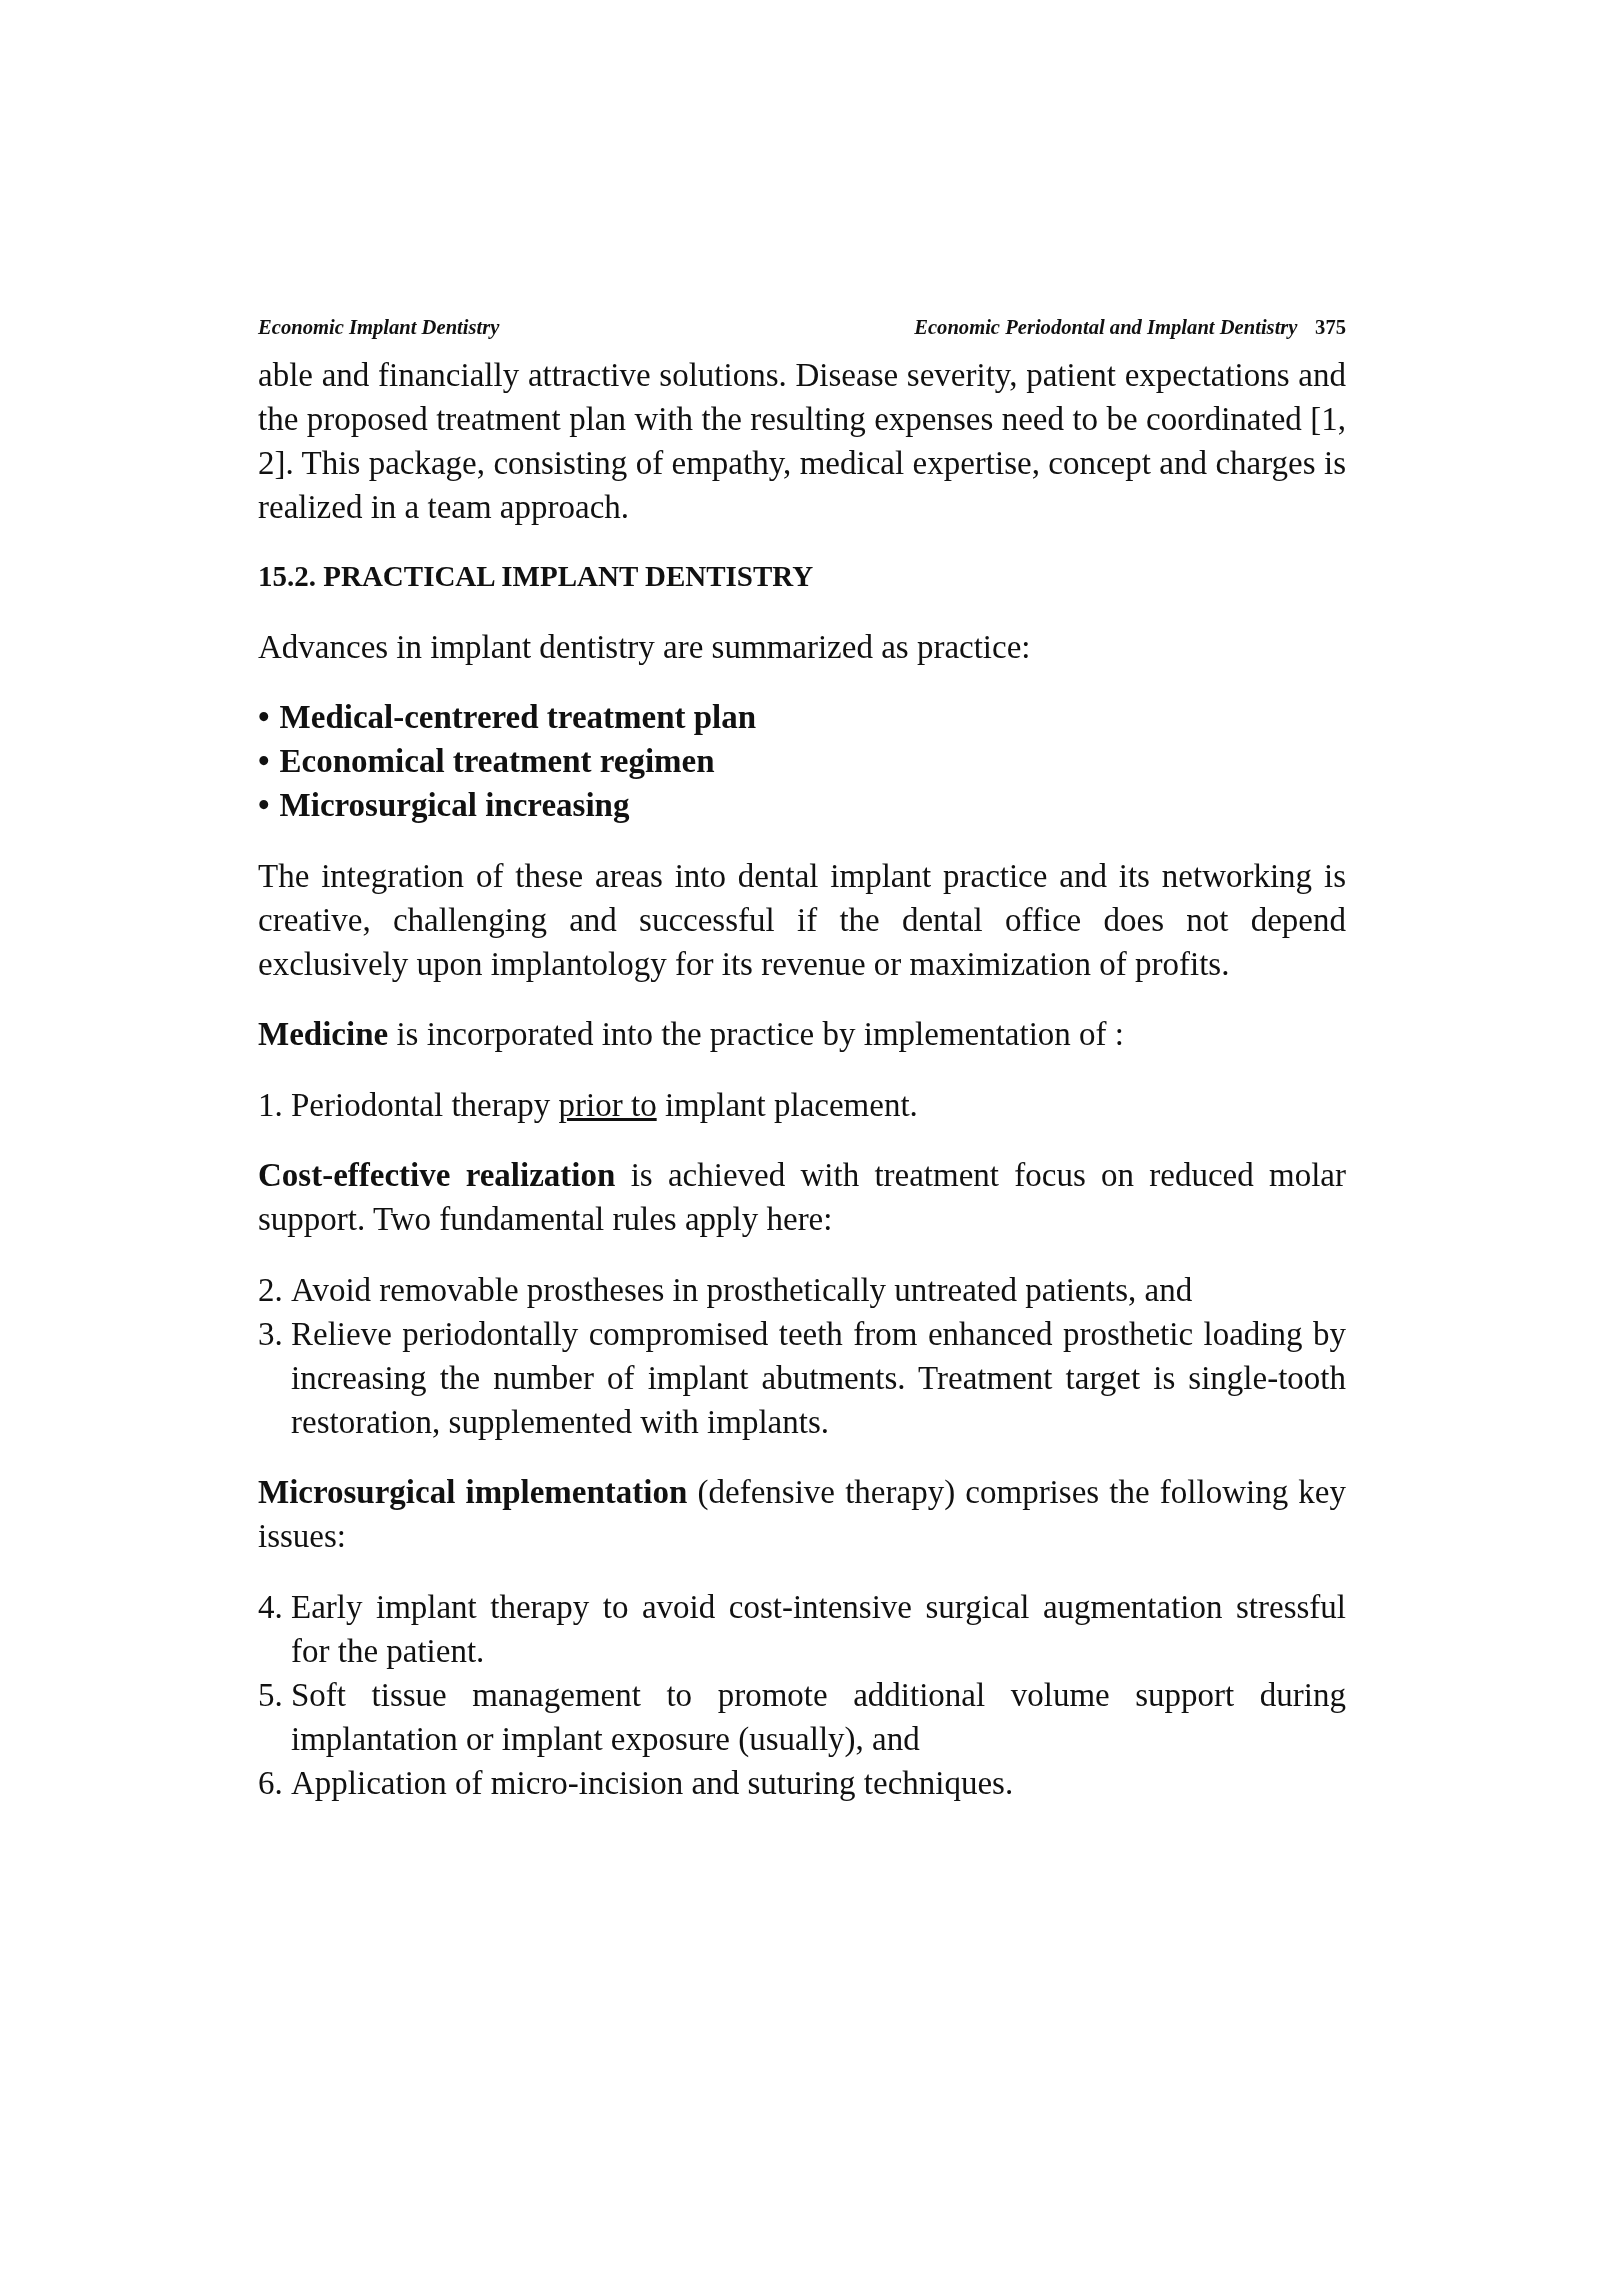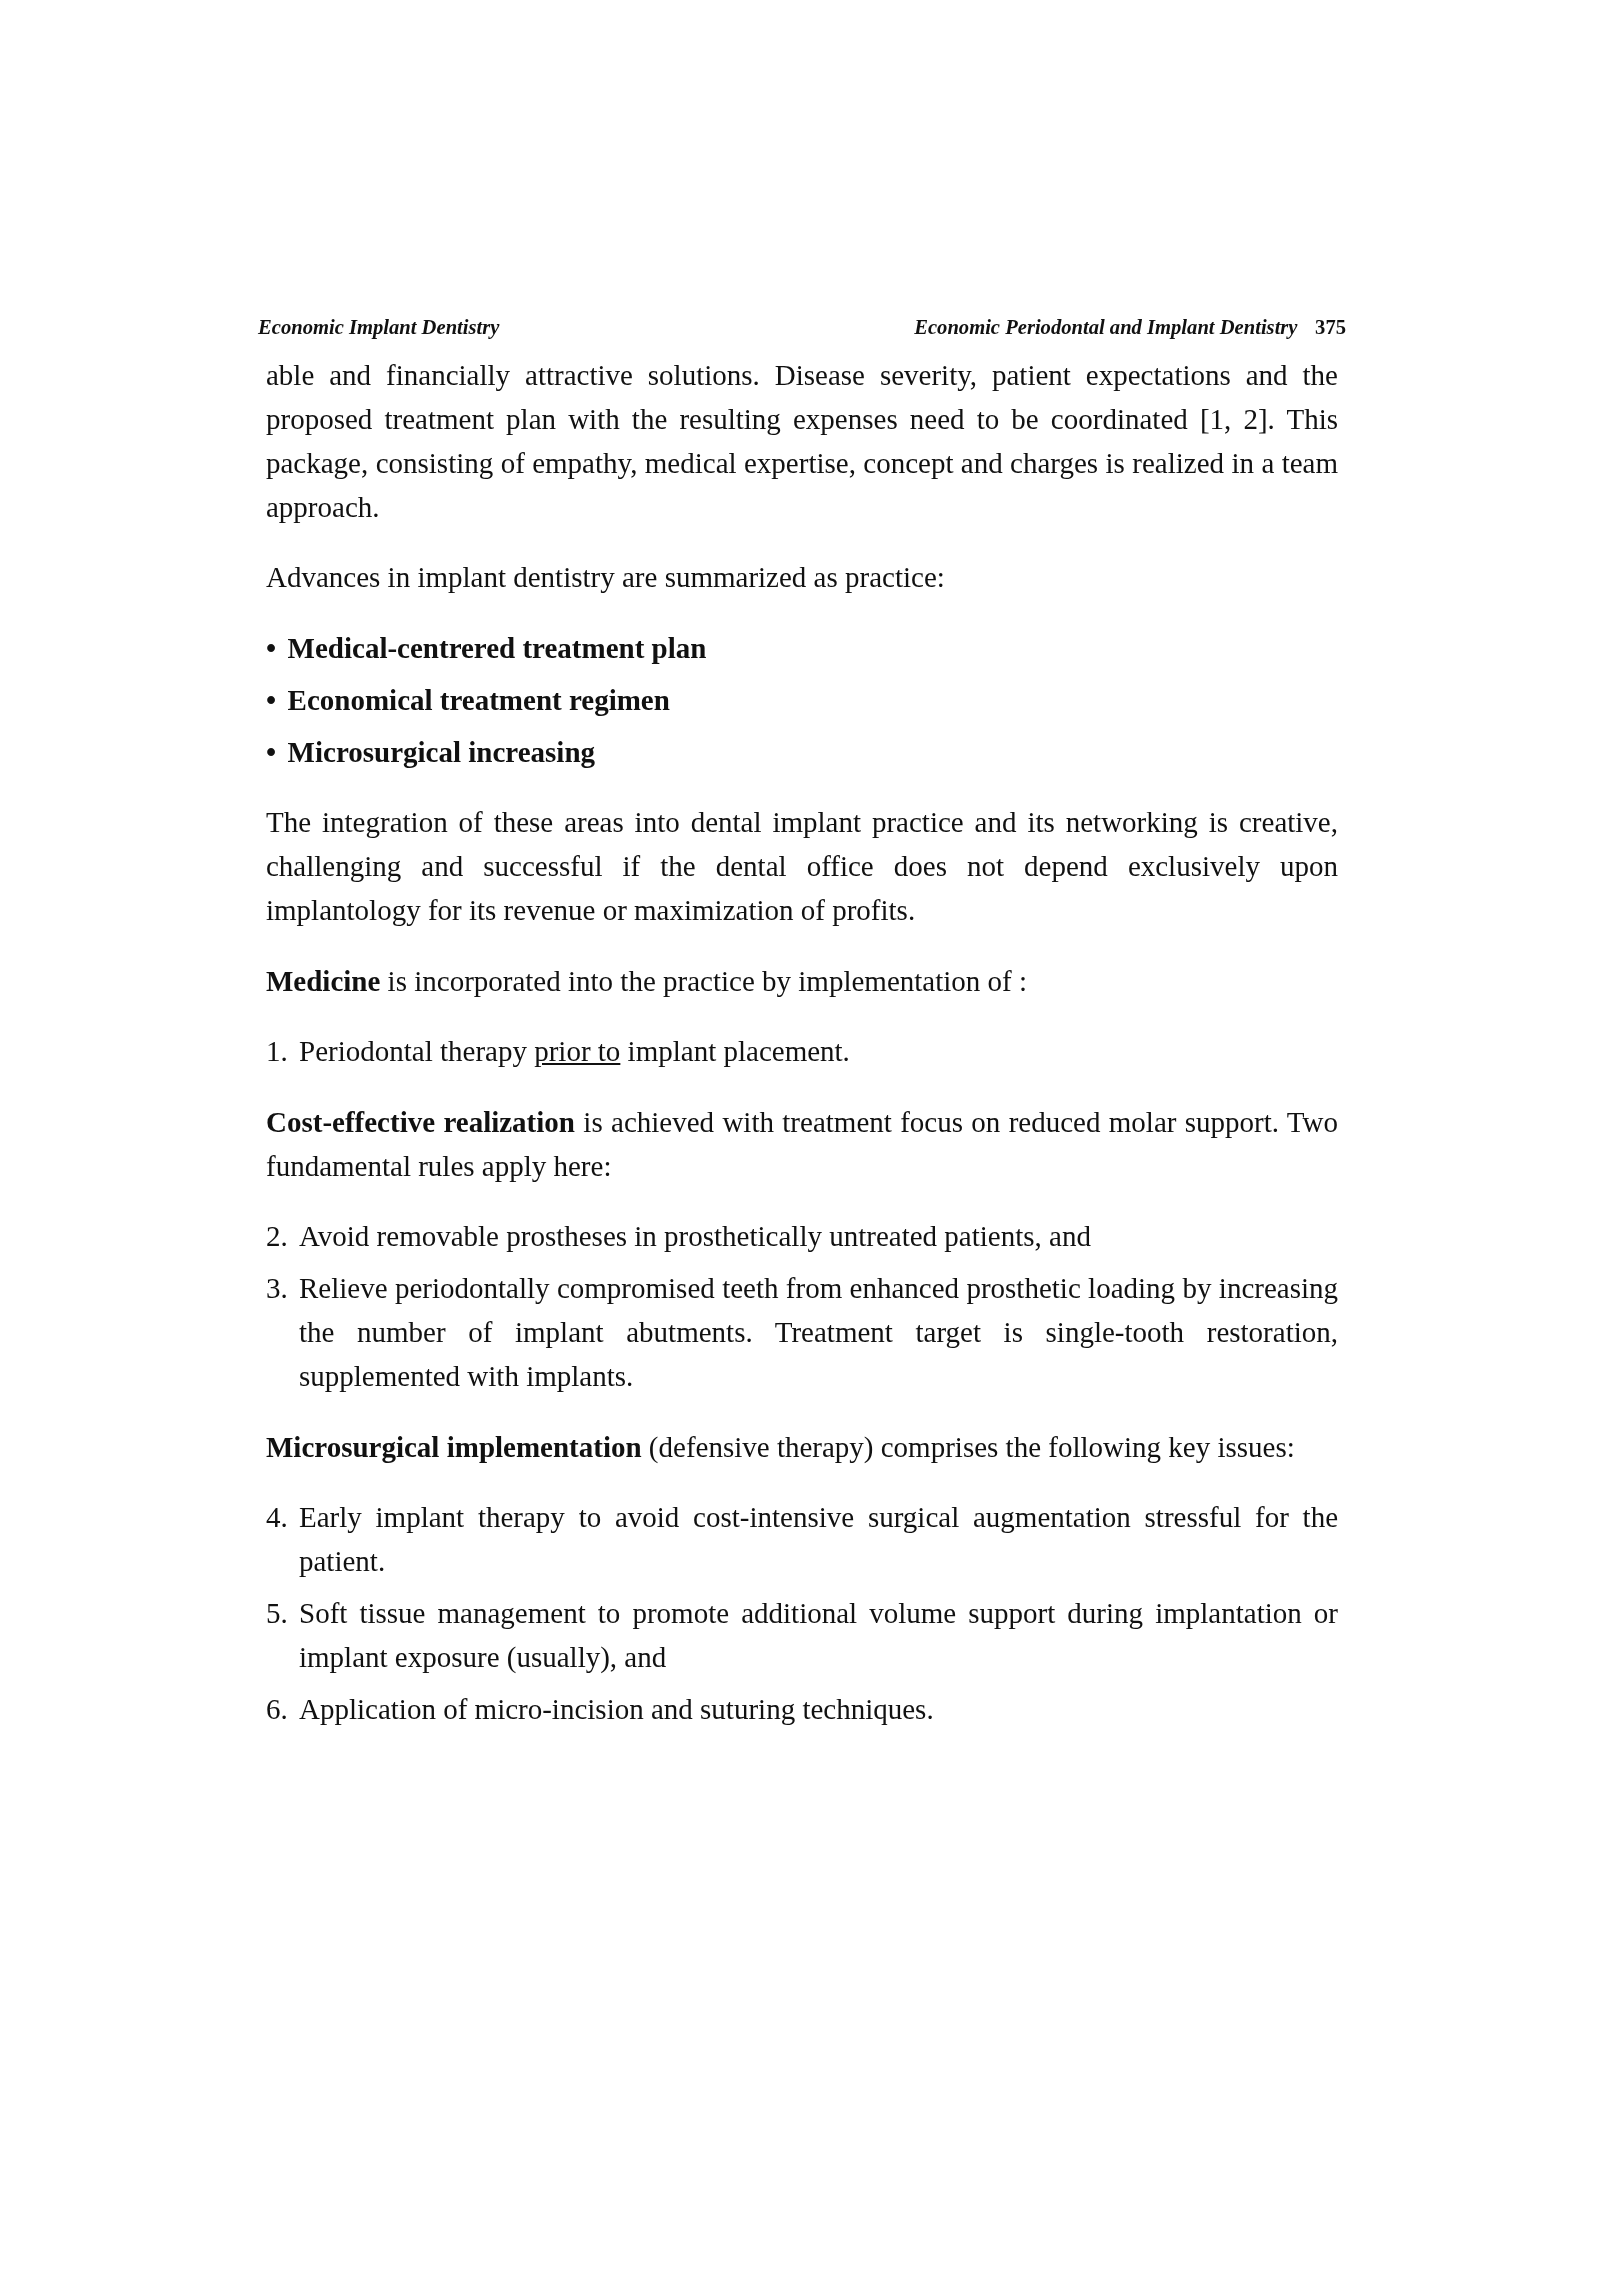--- a/index.html
+++ b/index.html
@@ -3,21 +3,21 @@
 <meta charset="utf-8">
 <style>
   html, body { margin: 0; padding: 0; background: #ffffff; }
   body { width: 1621px; height: 2293px; position: relative; overflow: hidden;
          font-family: "Liberation Serif", "DejaVu Serif", serif; color: #111; }
   .page { position: absolute; left: 258px; top: 316px; width: 1088px; }
   .running-header { display: flex; justify-content: space-between; align-items: baseline;
          font-style: italic; font-weight: bold; font-size: 20.6px; height: 29px; }
   .running-header .right { display: flex; gap: 17.6px; align-items: baseline; text-align: right; }
   .page-number { font-style: normal; font-weight: bold; }
-  p, li { font-size: 29px; line-height: 44px; margin: 8px; }
+  p, li { font-size: 33px; line-height: 44px; margin: 0; }
   .justify { text-align: justify; text-align-last: left; }
   .body-block { margin-top: 7.8px; }
   .heading { font-weight: bold; font-size: 29px; line-height: 44px; margin-top: 25.5px; }
   .gap { margin-top: 26.5px; }
   ul.bullets { list-style: none; padding: 0; margin: 26.5px 0 0 0; }
   ul.bullets li { font-weight: bold; }
   ul.bullets li .bullet { display: inline-block; width: 21.6px; }
   ol.numbered { list-style: none; padding: 0; margin: 26.5px 0 0 0; }
   ol.numbered li { position: relative; padding-left: 33px; text-align: justify; text-align-last: left; }
   ol.numbered li .num { position: absolute; left: 0; top: 0; }
@@ -32,20 +32,21 @@
   <div class="running-header">
     <span>Economic Implant Dentistry</span>
     <span class="right">
       <span>Economic Periodontal and Implant Dentistry</span>
       <span class="page-number">375</span>
     </span>
   </div>
 
   <p class="justify body-block">able and financially attractive solutions. Disease severity, patient expectations and the proposed treatment plan with the resulting expenses need to be coordinated [1, 2]. This package, consisting of empathy, medical expertise, concept and charges is realized in a team approach.</p>
 
+  <div class="heading">15.2. PRACTICAL IMPLANT DENTISTRY</div>
 
   <p class="gap">Advances in implant dentistry are summarized as practice:</p>
 
   <ul class="bullets">
     <li><span class="bullet">•</span><span>Medical-centrered treatment plan</span></li>
     <li><span class="bullet">•</span><span>Economical treatment regimen</span></li>
     <li><span class="bullet">•</span><span>Microsurgical increasing</span></li>
   </ul>
 
   <p class="justify gap">The integration of these areas into dental implant practice and its networking is creative, challenging and successful if the dental office does not depend exclusively upon implantology for its revenue or maximization of profits.</p>

